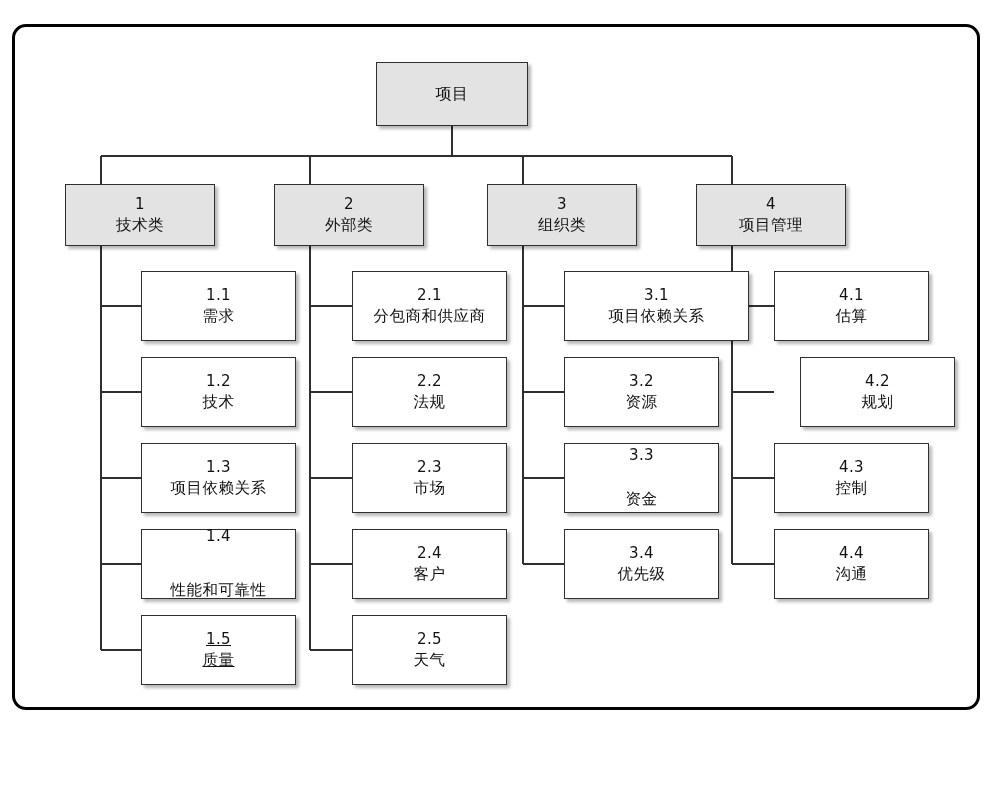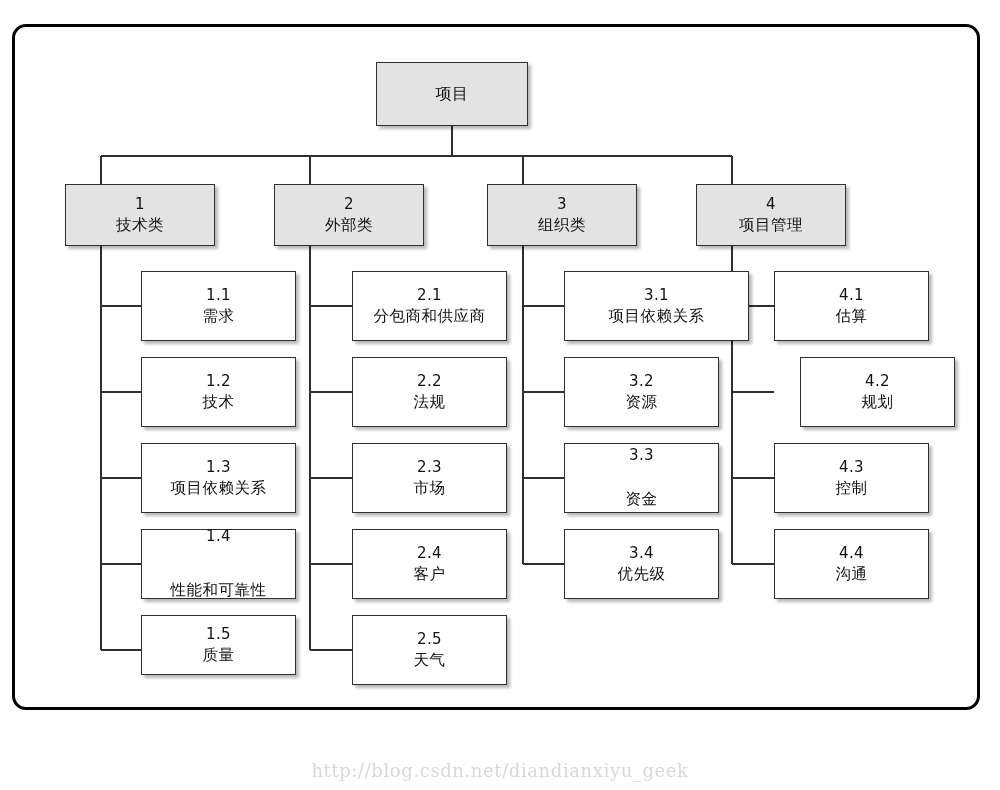--- a/index.html
+++ b/index.html
@@ -164,21 +164,21 @@
           <span class="label">技术</span>
         </div>
         <div class="node" style="left: 141px; top: 443px; width: 155px; height: 70px;">
           <span class="code">1.3</span>
           <span class="label">项目依赖关系</span>
         </div>
         <div class="node" style="left: 141px; top: 529px; width: 155px; height: 70px; gap: 33px;">
           <span class="code">1.4</span>
           <span class="label">性能和可靠性</span>
         </div>
-        <div class="node" style="left: 141px; top: 615px; width: 155px; height: 60px;">
+        <div class="node" style="left: 141px; top: 615px; width: 155px; height: 70px; text-decoration: underline;">
           <span class="code">1.5</span>
           <span class="label">质量</span>
         </div>
         <div class="node filled" style="left: 274px; top: 184px; width: 150px; height: 62px;">
           <span class="code">2</span>
           <span class="label">外部类</span>
         </div>
         <div class="node" style="left: 352px; top: 271px; width: 155px; height: 70px;">
           <span class="code">2.1</span>
           <span class="label">分包商和供应商</span>
@@ -235,15 +235,14 @@
           <span class="code">4.3</span>
           <span class="label">控制</span>
         </div>
         <div class="node" style="left: 774px; top: 529px; width: 155px; height: 70px;">
           <span class="code">4.4</span>
           <span class="label">沟通</span>
         </div>
       </div>
   </div>
 
-  <div id="watermark">http://blog.csdn.net/diandianxiyu_geek</div>
 
 </div>
 
 </body></html>

